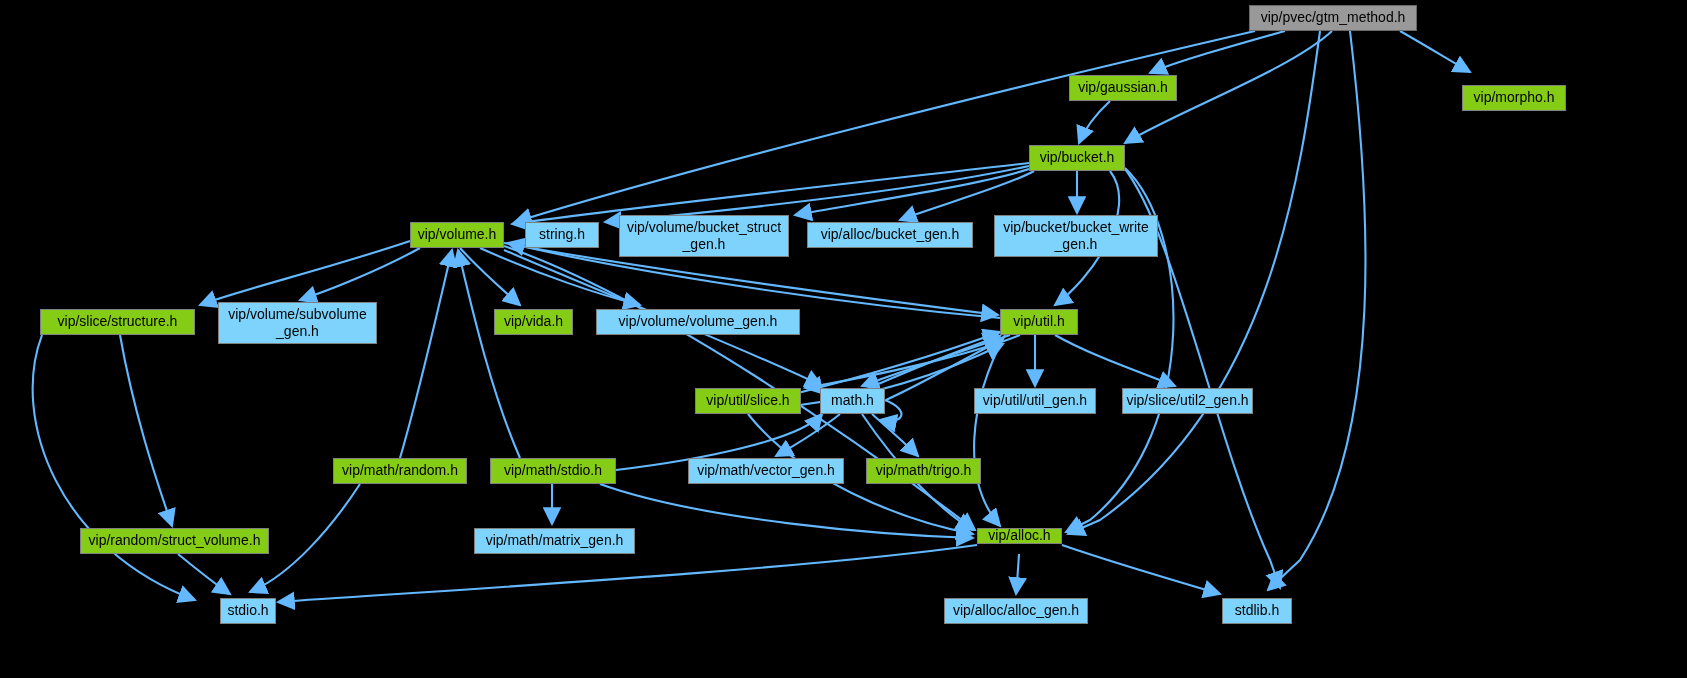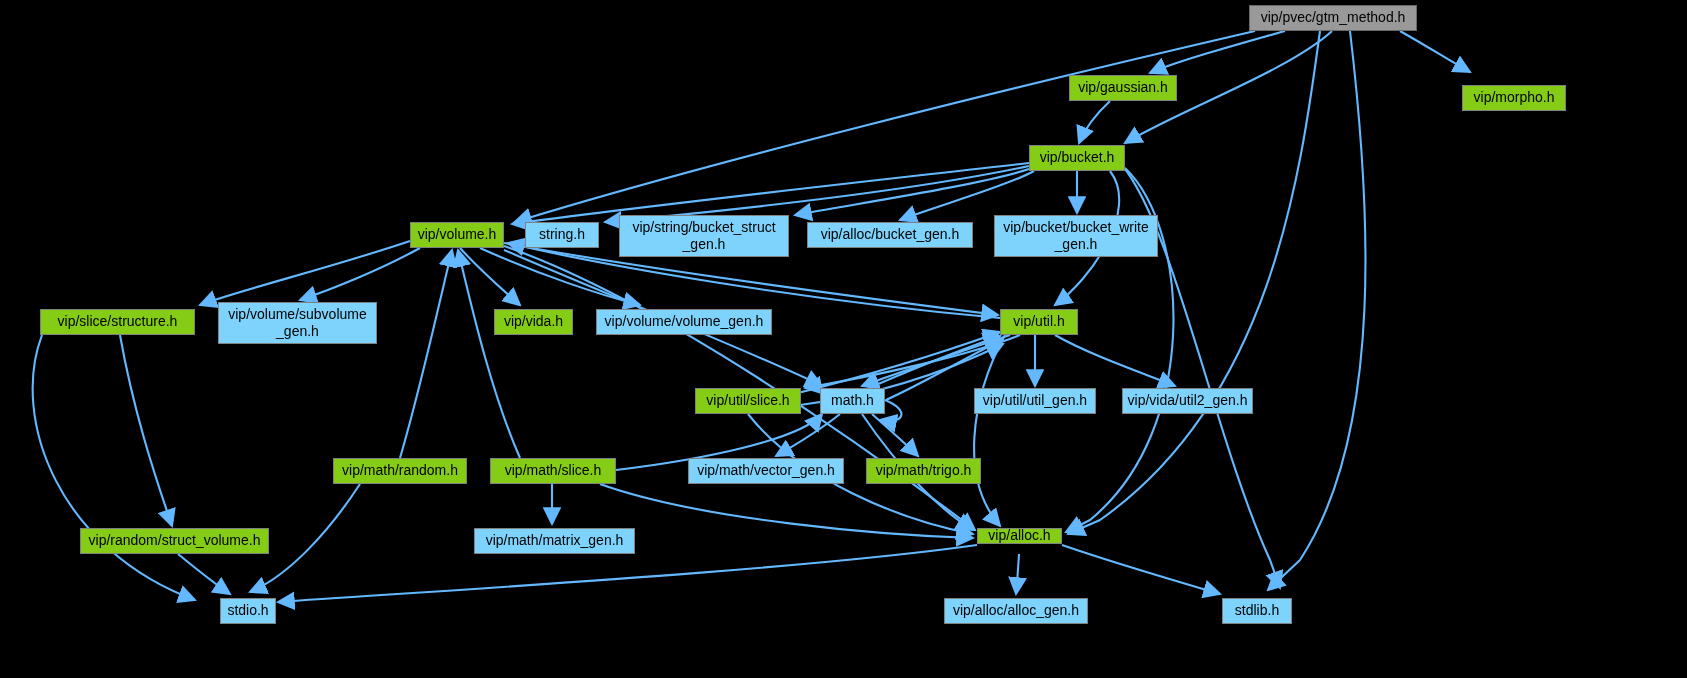--- a/index.html
+++ b/index.html
@@ -103,37 +103,37 @@
       <path d="M1062,545 C1120,565 1190,585 1220,594"></path>
     </g>
   </svg>
 
   <div class="node root" style="left:1249px;top:5px;width:168px;height:26px">vip/pvec/gtm_method.h</div>
   <div class="node white" style="left:1069px;top:75px;width:108px;height:26px">vip/gaussian.h</div>
   <div class="node white" style="left:1462px;top:85px;width:104px;height:26px">vip/morpho.h</div>
   <div class="node white" style="left:1029px;top:145px;width:96px;height:26px">vip/bucket.h</div>
   <div class="node white" style="left:410px;top:222px;width:94px;height:26px">vip/volume.h</div>
   <div class="node grey" style="left:525px;top:222px;width:74px;height:26px">string.h</div>
-  <div class="node grey" style="left:619px;top:215px;width:170px;height:42px">vip/string/bucket_struct
+  <div class="node grey" style="left:619px;top:215px;width:170px;height:42px">vip/volume/bucket_struct
 _gen.h</div>
   <div class="node grey" style="left:807px;top:222px;width:166px;height:26px">vip/alloc/bucket_gen.h</div>
   <div class="node grey" style="left:994px;top:215px;width:164px;height:42px">vip/bucket/bucket_write
 _gen.h</div>
   <div class="node white" style="left:40px;top:309px;width:155px;height:26px">vip/slice/structure.h</div>
   <div class="node grey" style="left:218px;top:302px;width:159px;height:42px">vip/volume/subvolume
 _gen.h</div>
   <div class="node white" style="left:494px;top:309px;width:79px;height:26px">vip/vida.h</div>
-  <div class="node grey" style="left:596px;top:309px;width:176px;height:26px">vip/volume/volume_gen.h</div>
+  <div class="node grey" style="left:596px;top:309px;width:204px;height:26px">vip/volume/volume_gen.h</div>
   <div class="node white" style="left:1000px;top:309px;width:78px;height:26px">vip/util.h</div>
   <div class="node white" style="left:695px;top:388px;width:106px;height:26px">vip/util/slice.h</div>
   <div class="node grey" style="left:820px;top:388px;width:65px;height:26px">math.h</div>
   <div class="node grey" style="left:974px;top:388px;width:122px;height:26px">vip/util/util_gen.h</div>
-  <div class="node grey" style="left:1122px;top:388px;width:131px;height:26px">vip/vida/util2_gen.h</div>
+  <div class="node grey" style="left:1122px;top:388px;width:131px;height:26px">vip/slice/util2_gen.h</div>
   <div class="node white" style="left:333px;top:458px;width:134px;height:26px">vip/math/random.h</div>
-  <div class="node white" style="left:490px;top:458px;width:126px;height:26px">vip/math/slice.h</div>
+  <div class="node white" style="left:490px;top:458px;width:126px;height:26px">vip/math/stdio.h</div>
   <div class="node grey" style="left:688px;top:458px;width:156px;height:26px">vip/math/vector_gen.h</div>
   <div class="node white" style="left:866px;top:458px;width:115px;height:26px">vip/math/trigo.h</div>
   <div class="node white" style="left:80px;top:528px;width:189px;height:26px">vip/random/struct_volume.h</div>
   <div class="node grey" style="left:474px;top:528px;width:161px;height:26px">vip/math/matrix_gen.h</div>
   <div class="node white" style="left:977px;top:528px;width:85px;height:16px">vip/alloc.h</div>
   <div class="node grey" style="left:220px;top:598px;width:56px;height:26px">stdio.h</div>
   <div class="node grey" style="left:944px;top:598px;width:144px;height:26px">vip/alloc/alloc_gen.h</div>
   <div class="node grey" style="left:1222px;top:598px;width:70px;height:26px">stdlib.h</div>
 </div>
 

